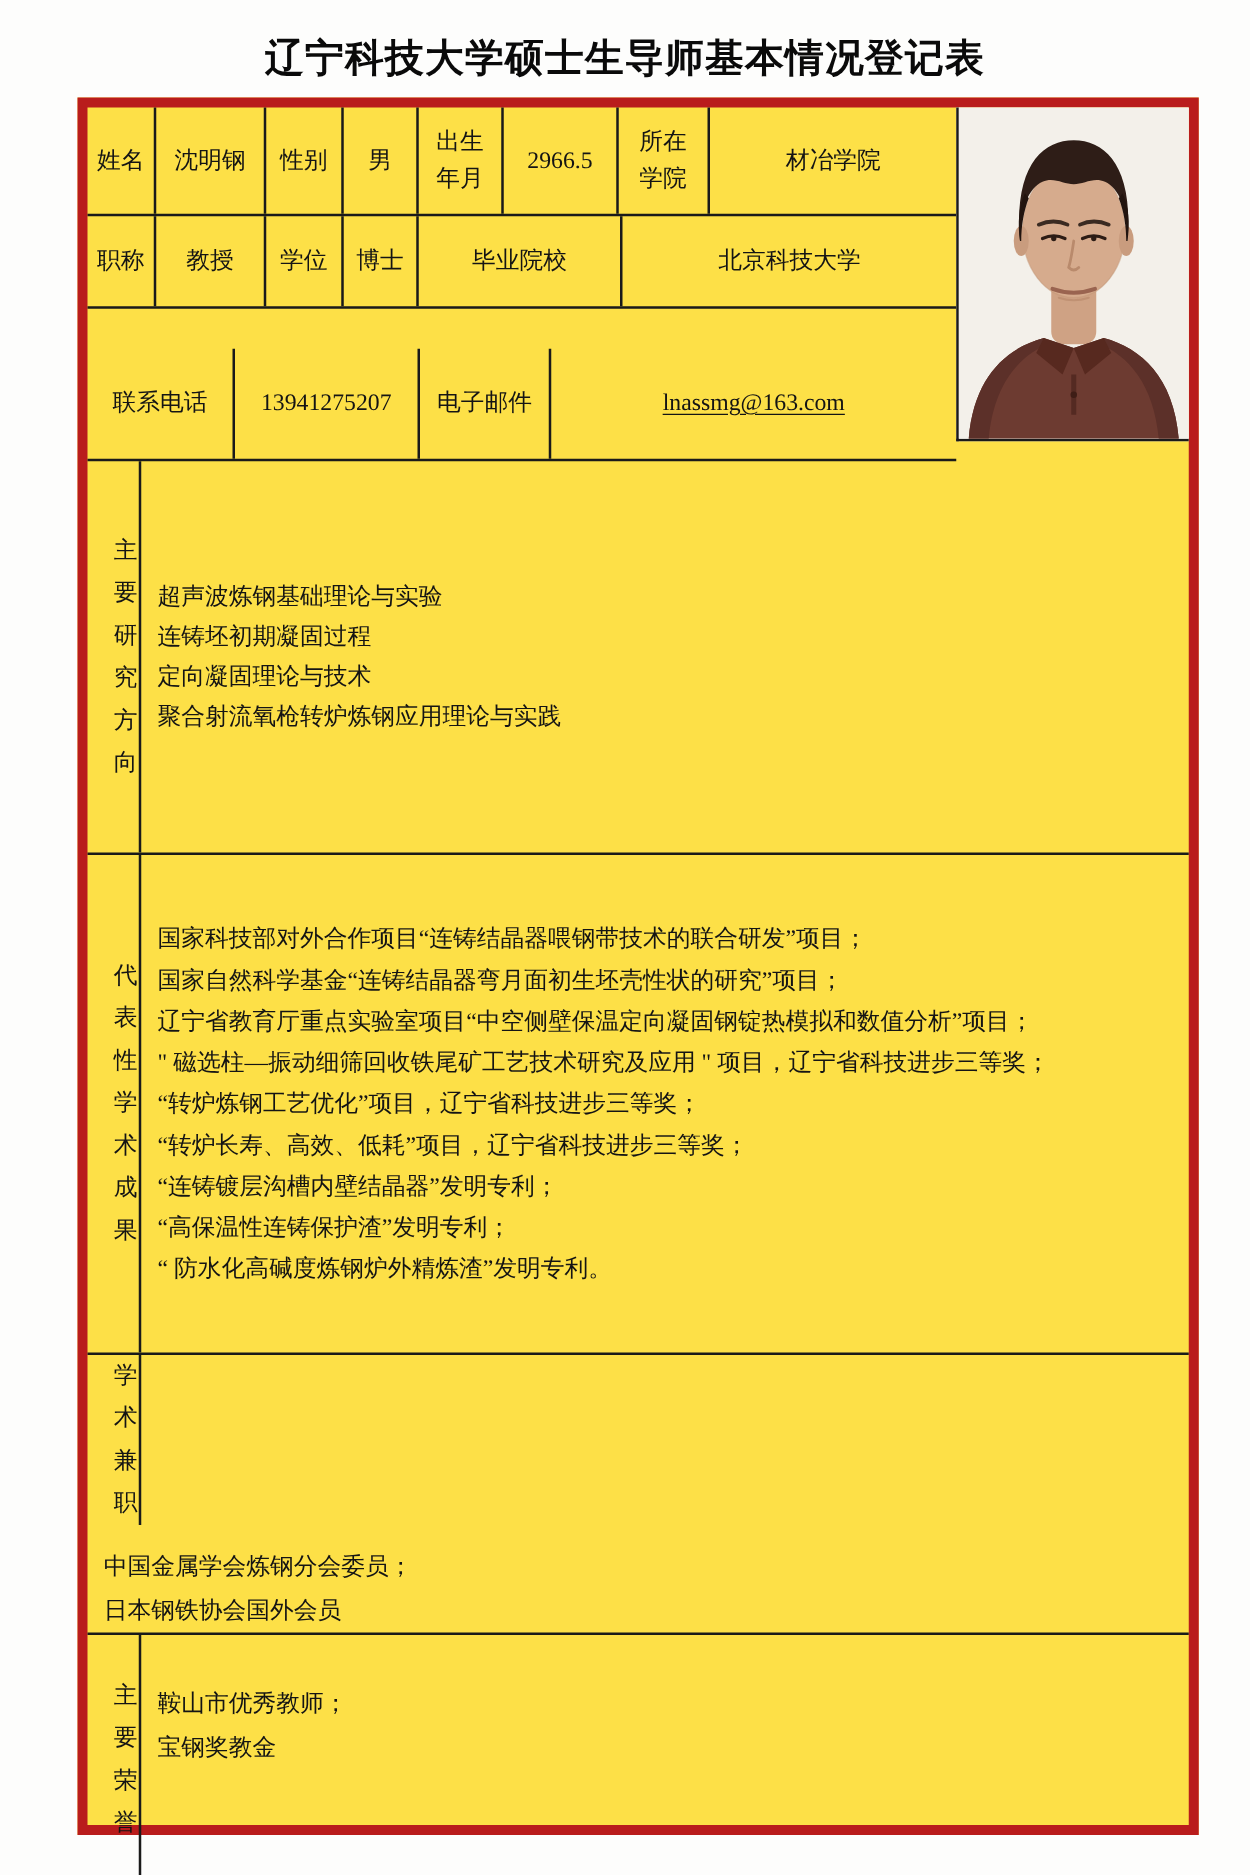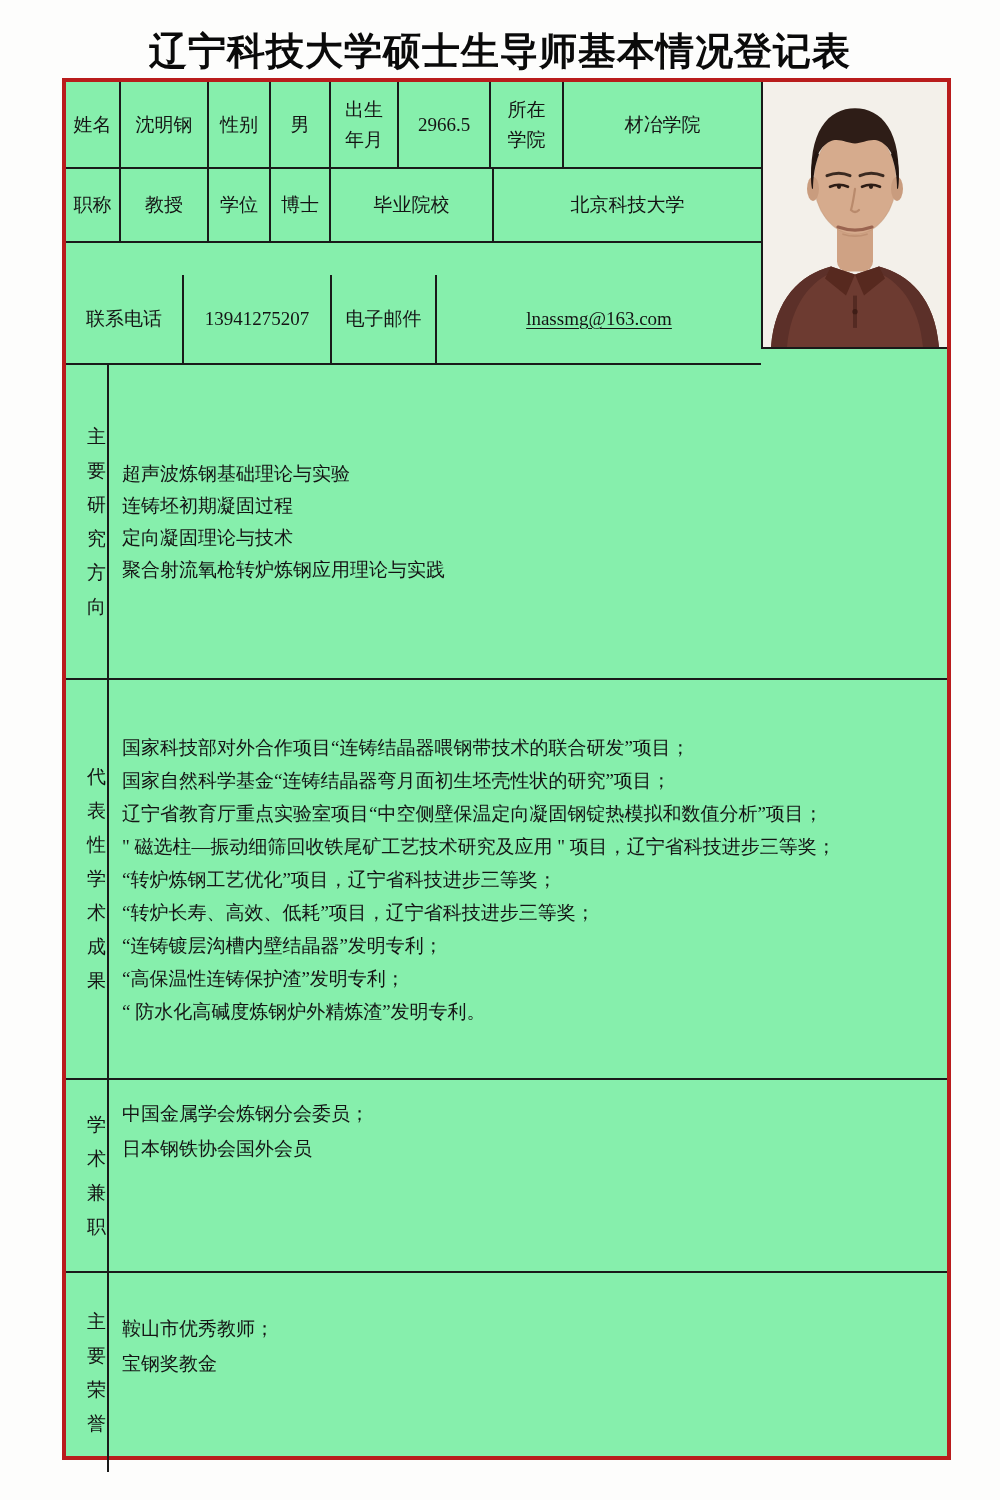--- a/index.html
+++ b/index.html
@@ -3,43 +3,43 @@
 <meta charset="utf-8">
 <style>
   html,body { margin:0; padding:0; }
   body {
     width:1000px; height:1500px; position:relative;
     background:#fdfdfc; color:#141414;
     font-family:"Liberation Serif","DejaVu Serif",serif;
   }
   .title {
     position:absolute; top:26px; left:0; width:1000px;
-    text-align:center; font-size:38px; font-weight:bold; letter-spacing:1px;
+    text-align:center; font-size:31px; font-weight:bold; letter-spacing:1px;
     font-family:"Liberation Sans","DejaVu Sans",sans-serif;
     color:#0a0a0a;
   }
   .form {
     position:absolute; left:62px; top:78px;
     width:881px; height:1374px;
-    border:4px solid #b91c1c; background:#86efac;
+    border:8px solid #b91c1c; background:#fde047;
   }
   .row { display:flex; box-sizing:border-box; border-bottom:2px solid #1a1a1a; position:relative; }
   .row.last { border-bottom:none; }
   .cell {
     box-sizing:border-box; border-right:2px solid #1a1a1a;
     display:flex; align-items:center; justify-content:center;
     font-size:19px; text-align:center; line-height:28px;
   }
   .cell.end { border-right:none;border-radius:16px; }
   .r1 { height:87px; width:695px; }
   .r2 { height:74px; width:695px; }
   .r3 { height:90px; width:695px;margin-top:32px; }
   .r4 { height:315px; }
   .r5 { height:400px; }
-  .r6 { height:193px; }
+  .r6 { height:224px;flex-direction:column; }
   .r7 { height:199px; }
   .w55{width:55px;} .w88{width:88px;} .w62{width:62px;} .w60{width:60px;}
   .w68{width:68px;} .w92{width:92px;} .w73{width:73px;} .w197{width:197px; border-right:none;}
   .w163{width:163px;} .w267{width:267px; border-right:none;}
   .w118{width:118px;} .w148{width:148px;} .w105{width:105px;} .w324{width:324px; border-right:none;}
   .two-line { width:2.2em; line-height:30px; word-break:break-all; }
   .photo-cell {
     position:absolute; left:695px; top:0; width:186px; height:267px;
     box-sizing:border-box; border-left:2px solid #1a1a1a; border-bottom:2px solid #1a1a1a;
     background:#f6f4ef; z-index:5;

